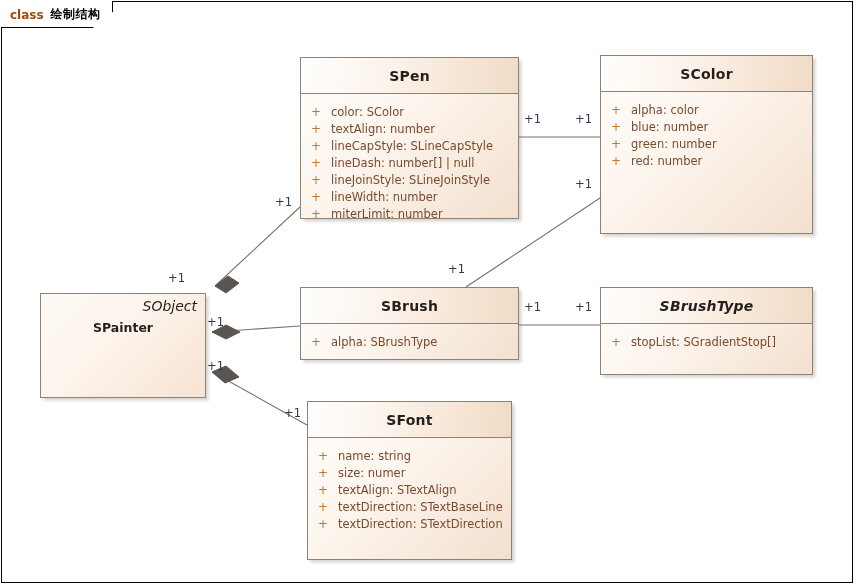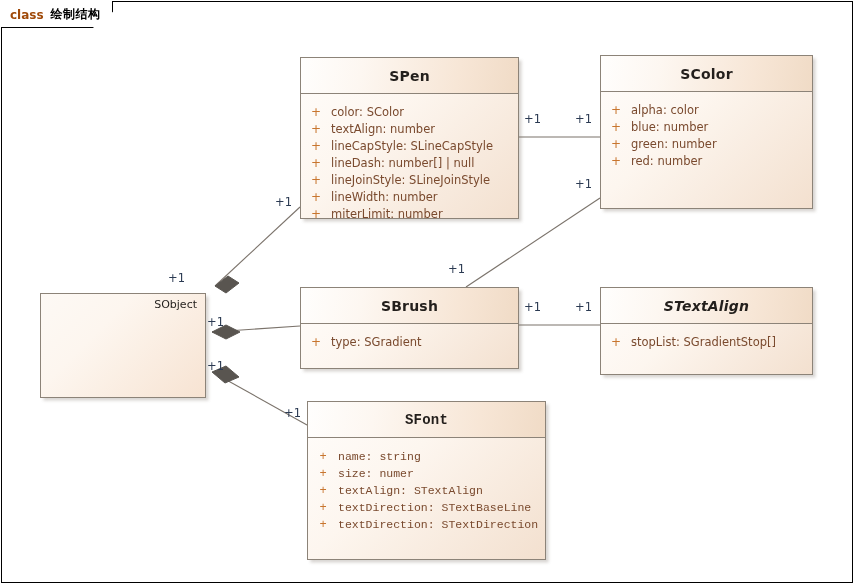--- a/index.html
+++ b/index.html
@@ -94,21 +94,22 @@
     color: #231f1c;
     letter-spacing: 0.2px;
   }
   .uml-title.abstract {
     font-style: italic;
   }
   .uml-stereo {
     position: absolute;
     right: 8px;
     top: 4px;
-    font-size: 11px;
+    font-size: 14px;
+    font-style: italic;
     color: #231f1c;
   }
   .uml-body {
     padding: 10px 0 6px 0;
   }
   .uml-attr {
     display: flex;
     align-items: baseline;
     height: 17px;
     line-height: 17px;
@@ -229,21 +230,21 @@
         <span class="attr-vis">+</span>
         <span class="attr-sig">lineWidth: number</span>
       </div>
       <div class="uml-attr">
         <span class="attr-vis">+</span>
         <span class="attr-sig">miterLimit: number</span>
       </div>
     </div>
   </div>
 
-  <div class="uml-class" style="left:600px; top:55px; width:213px; height:154px;">
+  <div class="uml-class" style="left:600px; top:55px; width:213px; height:179px;">
     <div class="uml-header">
       <span class="uml-title">SColor</span>
     </div>
     <div class="uml-body">
       <div class="uml-attr">
         <span class="attr-vis">+</span>
         <span class="attr-sig">alpha: color</span>
       </div>
       <div class="uml-attr">
         <span class="attr-vis">+</span>
@@ -255,47 +256,48 @@
       </div>
       <div class="uml-attr">
         <span class="attr-vis">+</span>
         <span class="attr-sig">red: number</span>
       </div>
     </div>
   </div>
 
   <div class="uml-class painter-box" style="left:40px; top:293px; width:166px; height:105px;">
     <span class="uml-stereo">SObject</span>
-  </div>
-
-  <div class="uml-class" style="left:300px; top:287px; width:219px; height:82px;">
+    <div class="painter-title">SPainter</div>
+  </div>
+
+  <div class="uml-class" style="left:300px; top:287px; width:219px; height:73px;">
     <div class="uml-header">
       <span class="uml-title">SBrush</span>
     </div>
     <div class="uml-body">
       <div class="uml-attr">
         <span class="attr-vis">+</span>
-        <span class="attr-sig">type: SGradient</span>
+        <span class="attr-sig">alpha: SBrushType</span>
       </div>
     </div>
   </div>
 
   <div class="uml-class" style="left:600px; top:287px; width:213px; height:88px;">
     <div class="uml-header">
-      <span class="uml-title abstract">STextAlign</span>
+      <span class="uml-title abstract">SBrushType</span>
     </div>
     <div class="uml-body">
       <div class="uml-attr">
         <span class="attr-vis">+</span>
         <span class="attr-sig">stopList: SGradientStop[]</span>
       </div>
     </div>
   </div>
 
-  <div class="uml-class" style="left:307px; top:401px; width:239px; height:159px;font-family:Liberation Mono, monospace;">
+  <div class="uml-class" style="left:307px; top:401px; width:205px; height:159px;">
     <div class="uml-header">
       <span class="uml-title">SFont</span>
     </div>
     <div class="uml-body">
       <div class="uml-attr">
         <span class="attr-vis">+</span>
         <span class="attr-sig">name: string</span>
       </div>
       <div class="uml-attr">
         <span class="attr-vis">+</span>

